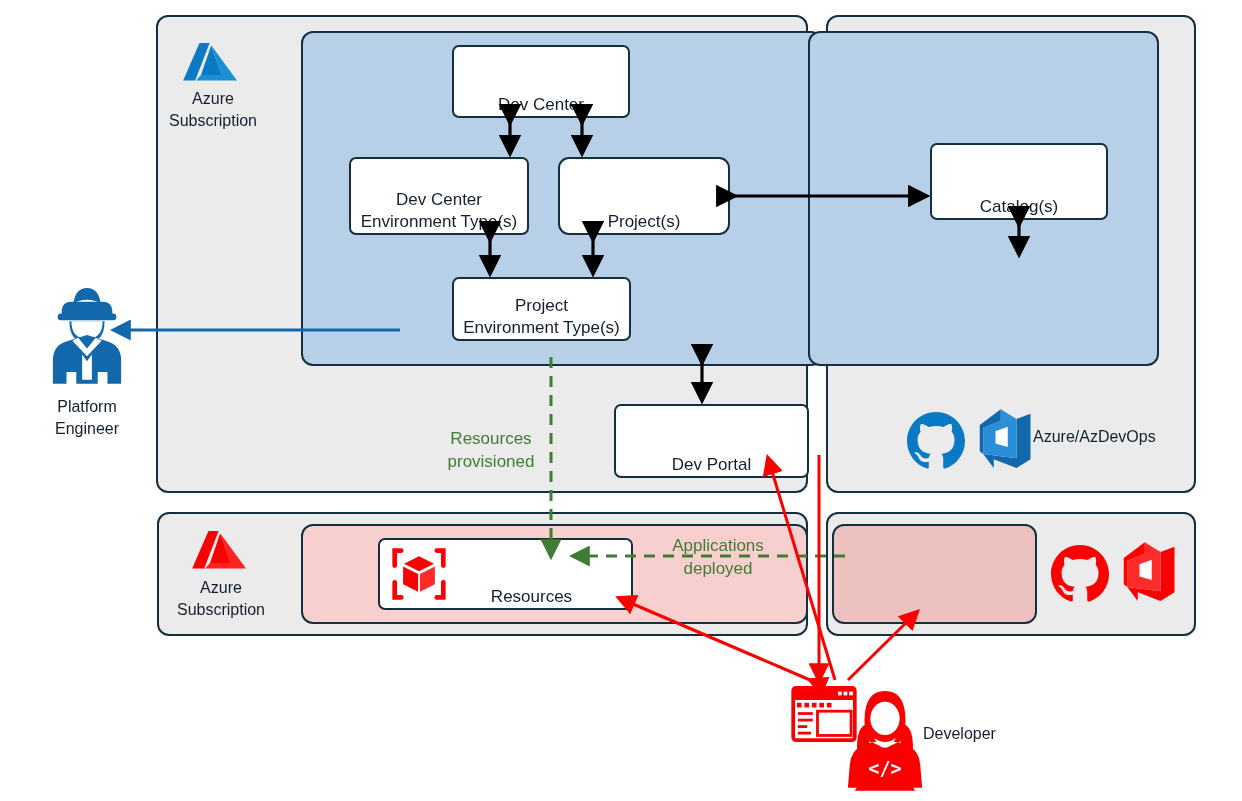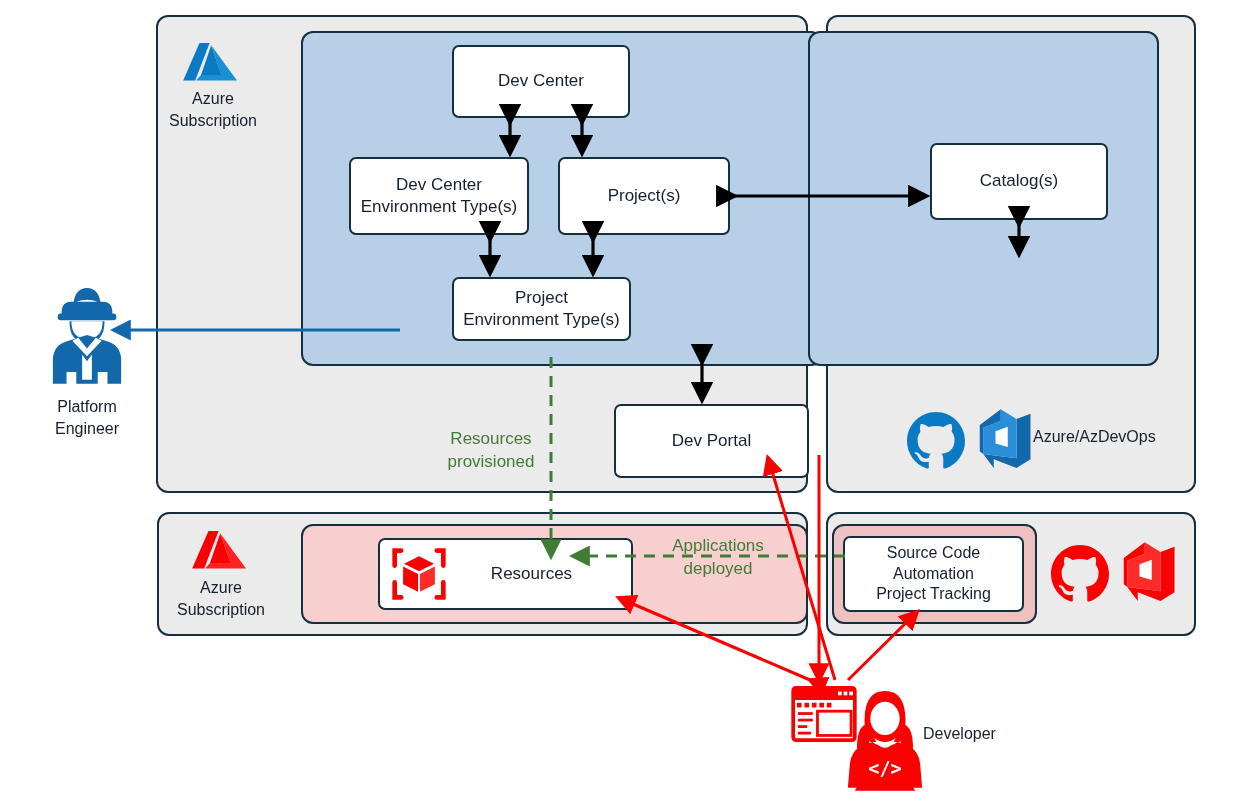--- a/index.html
+++ b/index.html
@@ -9,21 +9,21 @@
   .abs{position:absolute;box-sizing:border-box;}
 
   
   .subpanel{background:#ebebeb;border:2.5px solid #14303f;border-radius:12px;}
   .bluepanel{background:#b8cfe8;border:2.5px solid #14303f;border-radius:12px;}
   .redpanel{background:#f8cfcf;border:2.5px solid #14303f;border-radius:12px;}
   .redpanel-dark{background:#eec1c1;border:2.5px solid #14303f;border-radius:12px;}
 
   
   .node{background:#ffffff;border:2.5px solid #14303f;border-radius:7px;
-        display:flex;align-items:center;justify-content:center;text-align:center;
+        display:flex;align-items:flex-end;justify-content:center;text-align:center;
         font-size:17px;line-height:1.3;color:#14202e;}
   .node.res{justify-content:center;}
 
   
   .caption{font-size:16px;line-height:1.35;text-align:center;color:#14202e;}
   .caption-l{font-size:16px;line-height:1.35;color:#14202e;}
   .greenlabel{color:#3f7d34;font-size:17px;line-height:1.35;text-align:center;}
 
   svg{overflow:visible;}
   .svg-layer{position:absolute;left:0;top:0;width:1242px;height:801px;pointer-events:none;}
@@ -57,21 +57,21 @@
     <span>Dev Center</span>
   </div>
 
   <div class="abs node" style="left:349px;top:157px;width:180px;height:78px;">
     <span>
       <span>Dev Center</span><br>
       <span>Environment Type(s)</span>
     </span>
   </div>
 
-  <div class="abs node" style="left:558px;top:157px;width:172px;height:78px;">
+  <div class="abs node" style="left:558px;top:157px;width:172px;height:78px;border-radius:11px;">
     <span>Project(s)</span>
   </div>
 
   <div class="abs node" style="left:452px;top:277px;width:179px;height:64px;">
     <span>
       <span>Project</span><br>
       <span>Environment Type(s)</span>
     </span>
   </div>
 
@@ -133,27 +133,20 @@
           <path d="M6 40 L6 56 L13 56"></path>
         <path d="M51 6 L58 6 L58 22"></path>
           <path d="M58 40 L58 56 L51 56"></path>
       </g>
       <path fill="#fa0000" d="M32 12 L48 20 L32 28 L16 20 Z"></path>
       <path fill="#fa0000" d="M15 23 L31 31 L31 50 L15 42 Z"></path>
       <path fill="#ff2b2b" d="M49 23 L33 31 L33 50 L49 42 Z"></path>
     </svg>
   </div>
 
-  <div class="abs node" style="left:843px;top:536px;width:181px;height:76px;">
-    <span style="font-size:16px;">
-      <span>Source Code</span><br>
-      <span>Automation</span><br>
-      <span>Project Tracking</span>
-    </span>
-  </div>
 
   <div class="abs" style="left:1051px;top:545px;width:58px;height:58px;">
     <svg viewBox="0 0 16 16" width="58" height="58" aria-hidden="true">
       <path fill="#fa0000" d="M8 0C3.58 0 0 3.58 0 8c0 3.54 2.29 6.53 5.47 7.59.4.07.55-.17.55-.38
         0-.19-.01-.82-.01-1.49-2.01.37-2.53-.49-2.69-.94-.09-.23-.48-.94-.82-1.13-.28-.15-.68-.52-.01-.53.63-.01
         1.08.58 1.23.82.72 1.21 1.87.87 2.33.66.07-.52.28-.87.51-1.07-1.78-.2-3.64-.89-3.64-3.95
         0-.87.31-1.59.82-2.15-.08-.2-.36-1.02.08-2.12 0 0 .67-.21 2.2.82.64-.18 1.32-.27
         2-.27s1.36.09 2 .27c1.53-1.04 2.2-.82 2.2-.82.44 1.1.16 1.92.08 2.12.51.56.82 1.27.82
         2.15 0 3.07-1.87 3.75-3.65 3.95.29.25.54.73.54 1.48 0 1.07-.01 1.93-.01 2.2 0 .21.15.46.55.38A8.01
         8.01 0 0 0 16 8c0-4.42-3.58-8-8-8z"></path>

